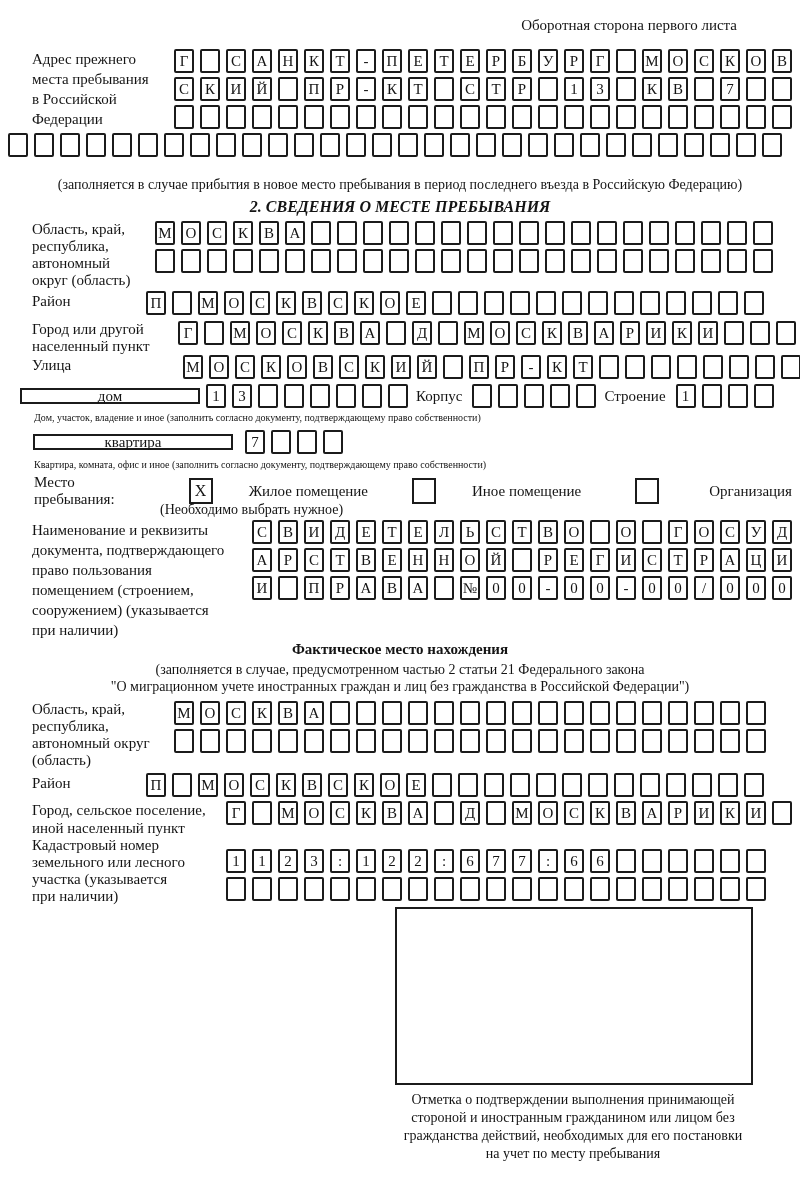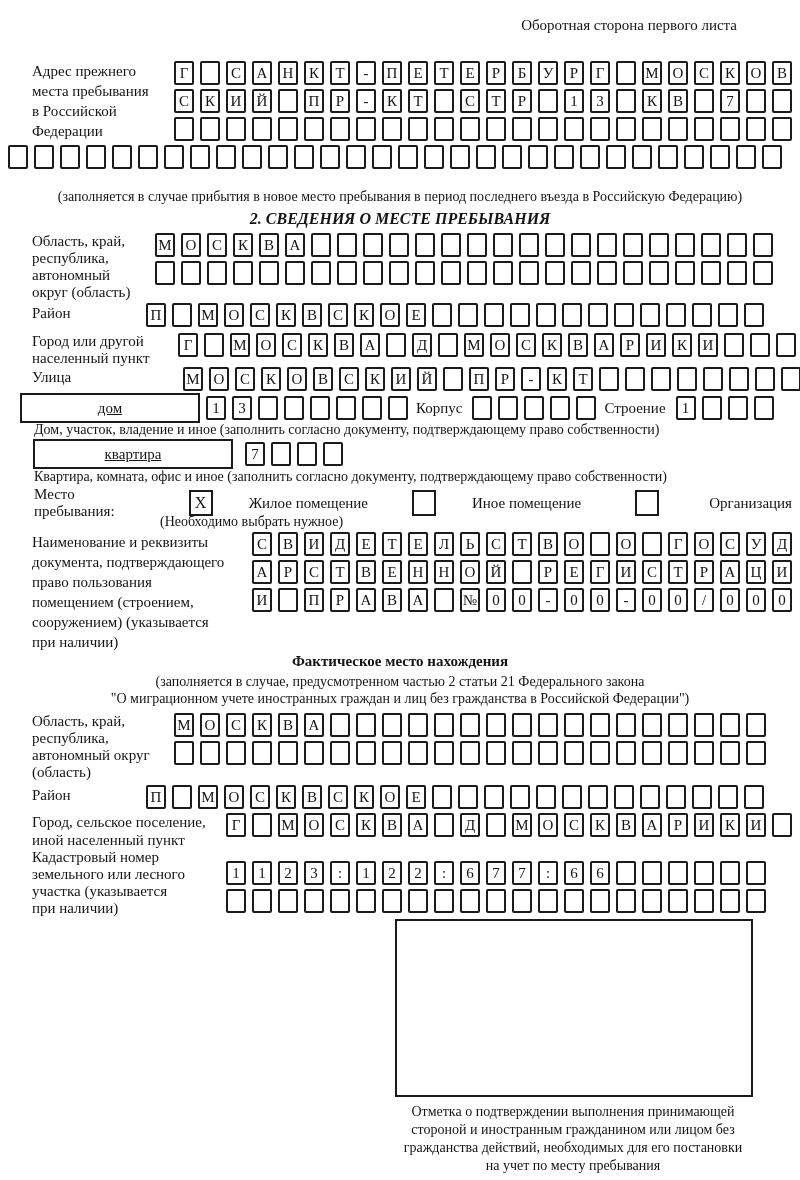--- a/index.html
+++ b/index.html
@@ -26,41 +26,41 @@
   .rows .cells { margin-bottom:4px; }
   .cells { display:flex; }
   .cell {
     box-sizing:border-box; width:20px; height:24px; margin-right:6px;
     border:2px solid #1b1b1b; border-radius:2px; flex-shrink:0;
     display:flex; align-items:center; justify-content:center;
     font-size:15px; line-height:1;
   }
   .cell:last-child { margin-right:0; }
 
-  .prev-field { margin-top:26px; height:80px; }
+  .prev-field { margin-top:14px; height:80px; }
   .full-row { margin-top:4px; }
   .footnote { margin-top:20px; font-size:14px; line-height:16px; text-align:center; }
   .section-title { margin-top:4px; font-size:16px; line-height:20px; font-weight:bold; text-align:center;font-style:italic; }
 
   .obl2 { margin-top:4px; height:70px; }
   .raion2 { height:28px; }
   .gorod2 { margin-top:2px; height:34px; }
   .ulitsa2 { height:28px;gap:28px; }
 
   .dom-row { display:flex; align-items:center; height:26px; margin-left:12px; }
   .bigbox {
-    box-sizing:border-box; border:2px solid #1b1b1b; height:30px;
+    box-sizing:border-box; border:2px solid #1b1b1b; height:16px;
     display:flex; align-items:center; justify-content:center;
-    font-size:15px; flex-shrink:0;text-decoration:underline;
+    font-size:15px; flex-shrink:0;
   }
   .dom-box { width:180px; margin-right:6px; }
   .kvartira-box { width:200px; margin-right:12px; }
   .inline-label { font-size:15px; padding:0 10px 0 8px; white-space:nowrap; }
 
-  .caption { font-size:14px; line-height:16px; padding-left:26px; margin-top:1px; }
+  .caption { font-size:10px; line-height:16px; padding-left:26px; margin-top:1px; }
   .kvartira-row { display:flex; align-items:center; height:26px; margin-top:3px; margin-left:25px; }
   .caption2 { margin-top:2px; }
 
   .mesto-row { display:flex; align-items:center; height:26px; margin-top:5px;gap:24px; }
   .mesto-label { font-size:15px; padding-left:26px; }
   .checkbox {
     box-sizing:border-box; width:24px; height:26px; border:2px solid #1b1b1b;
     display:flex; align-items:center; justify-content:center;
     font-size:16px; margin:0 12px 0 10px; flex-shrink:0;
   }

